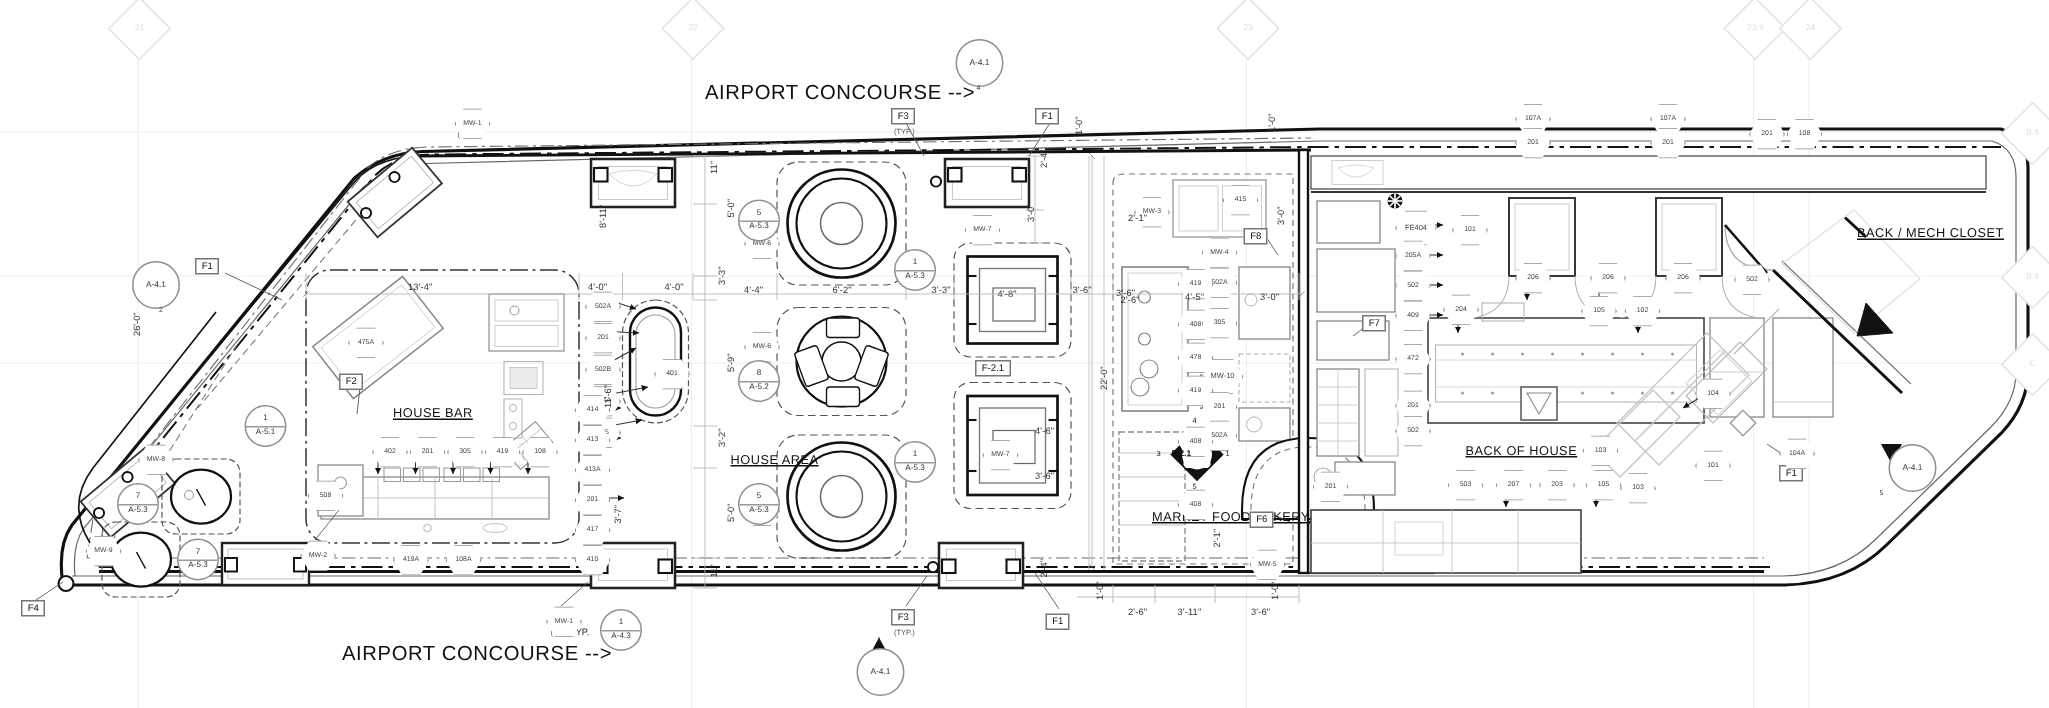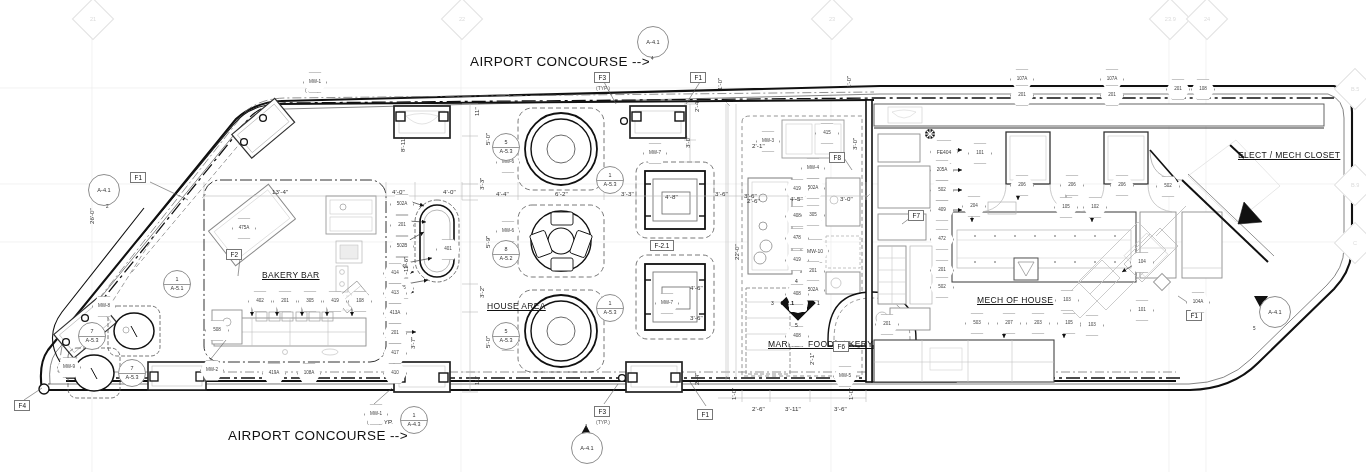--- a/index.html
+++ b/index.html
@@ -536,25 +536,25 @@
     <path d="M17,0 L9,8 L9,-8 Z" fill="#111"></path>
     <path d="M0,17 L-8,9 L8,9 Z" fill="#111"></path>
     <path d="M-17,0 L-9,-8 L-9,8 Z" fill="#111"></path>
     <circle cx="0" cy="0" r="10" fill="#fff" stroke="none"></circle>
   </g>
 </svg>
 
 <div class="lbl note" style="left:470px;top:54px;">AIRPORT CONCOURSE --&gt;</div>
 <div class="lbl note" style="left:228px;top:428px;">AIRPORT CONCOURSE --&gt;</div>
 
-<div class="lbl room" style="left:262px;top:270px;">BAKERY BAR</div>
+<div class="lbl room" style="left:262px;top:270px;">HOUSE BAR</div>
 <div class="lbl room" style="left:487px;top:301px;">HOUSE AREA</div>
 <div class="lbl room" style="left:768px;top:340px;width:62px;text-align:center;line-height:1.05;">MARKET FOOD/BAKERY</div>
-<div class="lbl room" style="left:977px;top:295px;">MECH OF HOUSE</div>
-<div class="lbl room" style="left:1238px;top:151px;width:58px;text-align:center;line-height:1.1;">ELECT / MECH CLOSET</div>
+<div class="lbl room" style="left:977px;top:295px;">BACK OF HOUSE</div>
+<div class="lbl room" style="left:1238px;top:151px;width:58px;text-align:center;line-height:1.1;">BACK / MECH CLOSET</div>
 
 <div class="lbl typ" style="left:380px;top:418px;font-size:6.2px;">TYP.</div>
 <div class="lbl typ" style="left:305px;top:87px;font-size:5px;color:#555;">(TYP.)</div>
 <div class="lbl typ" style="left:596px;top:85px;font-size:5px;color:#555;">(TYP.)</div>
 <div class="lbl typ" style="left:596px;top:419px;font-size:5px;color:#555;">(TYP.)</div>
 <div class="lbl typ" style="left:367px;top:419px;font-size:5px;color:#555;">(TYP.)</div>
 
 <div id="grid-host">
       <div class="grid lbl" style="left: 78px; top: 4px;">
         <span>21</span>

